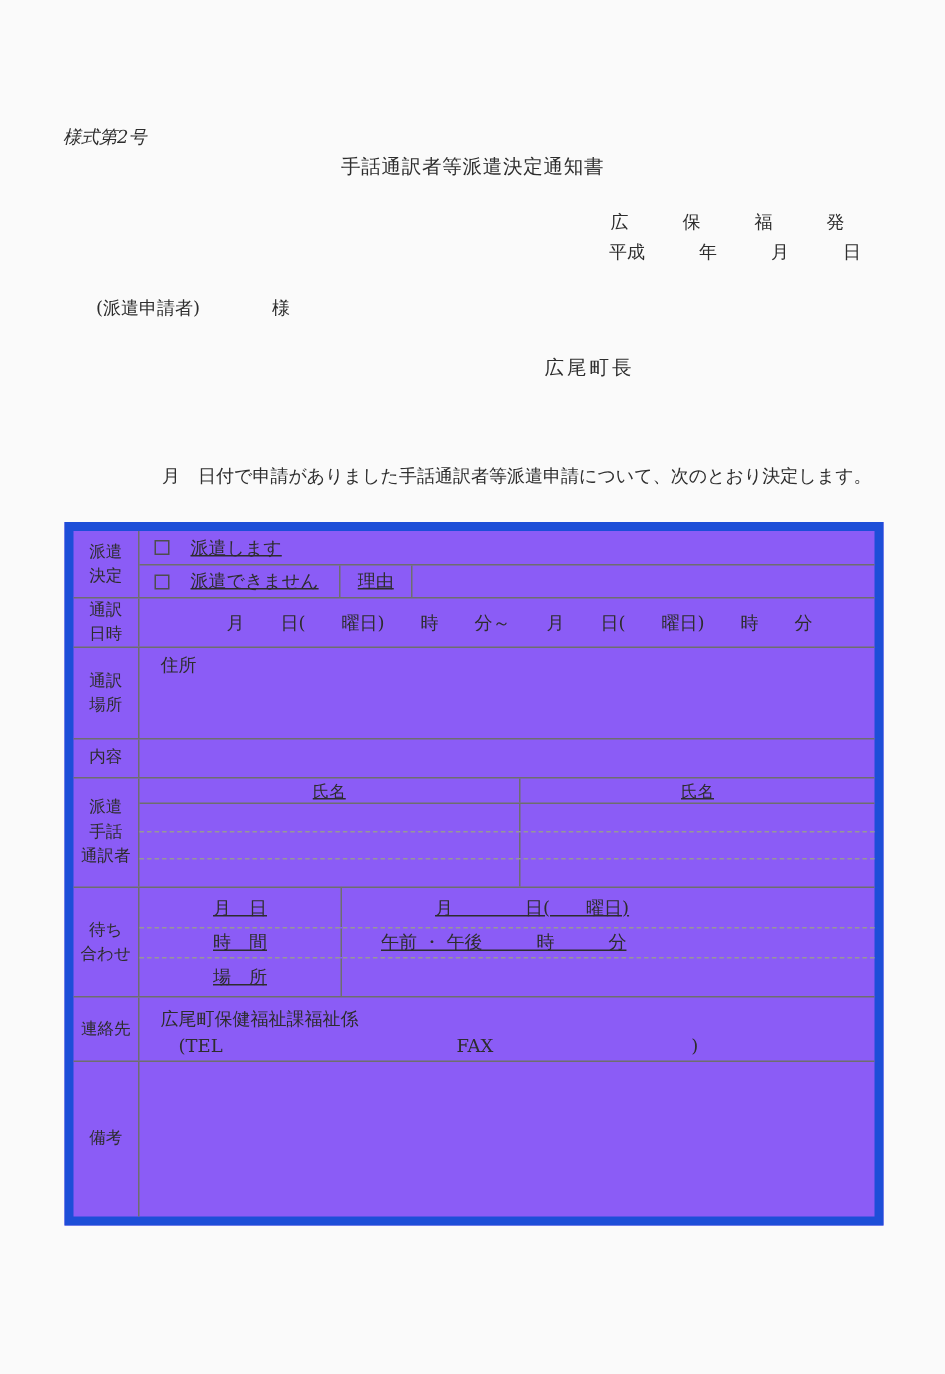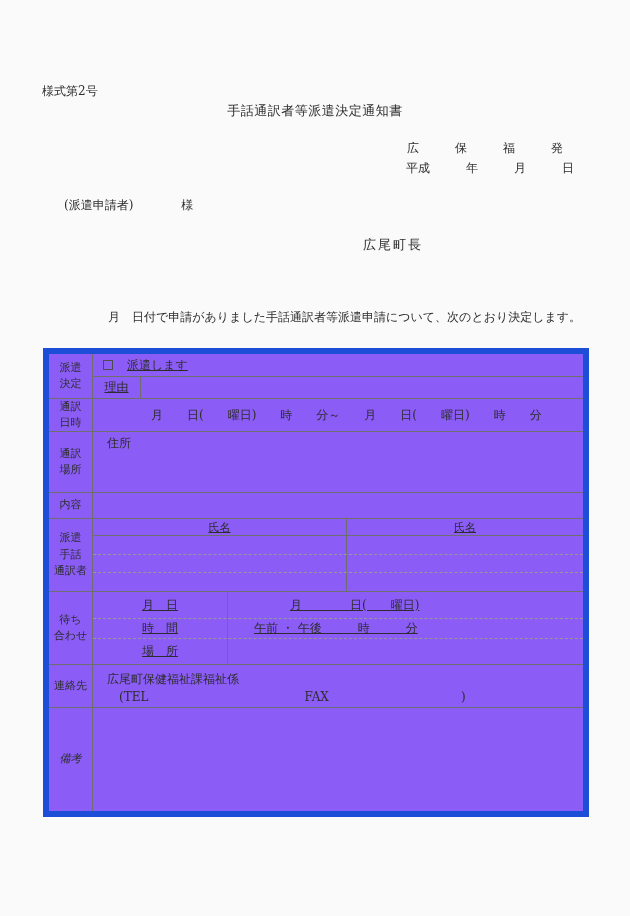--- a/index.html
+++ b/index.html
@@ -7,37 +7,37 @@
   .page {
     position:relative;
     width:630px; height:916px;
     background:#fafafa;
     color:#2d2d2d;
     font-family:"DejaVu Serif","Liberation Serif",serif;
     font-size:12px;
     overflow:hidden;
   }
   .abs { position:absolute; white-space:pre; }
-  .form-no   { left:42px;  top:83px; }
+  .form-no   { left:42px;  top:83px;font-style:italic; }
   .doc-title { left:0; right:0; top:102px; text-align:center; font-size:13px; letter-spacing:.5px; }
   .issuer-ref{ left:407px; top:140px; }
   .date-line { left:406px; top:160px; }
   .addressee { left:64px;  top:197px; }
   .sender    { left:328px; top:236px; font-size:13px; letter-spacing:2px;margin-left:35px; }
   .intro     { left:108px; top:309px; }
 
   
   .ftable {
     position:absolute; left:43px; top:348px; width:546px;
     border:6px solid #1d4ed8;
     display:flex; flex-direction:column;
     background:#8b5cf6;
   }
   .trow { display:flex; border-bottom:1px solid #6e6e6e; }
-  .trow:last-child { border-bottom:none;font-style:italic; }
+  .trow:last-child { border-bottom:none; }
   .tlabel {
     width:44px; flex:0 0 44px;
     border-right:1px solid #6e6e6e;
     display:flex; align-items:center; justify-content:center;
     text-align:center; white-space:pre-line;
     font-size:11px; line-height:1.5;
   }
   .tcontent { flex:1; min-width:0; }
   .col { display:flex; flex-direction:column;text-decoration:underline; }
 
@@ -98,20 +98,24 @@
 
     <div class="trow" style="height:45px">
       <div class="tlabel">派遣
 決定</div>
       <div class="tcontent col">
         <div class="sub-yes">
           <span class="checkbox"></span>
           <span>派遣します</span>
         </div>
         <div class="sub-no">
+          <div class="cell-no">
+            <span class="checkbox"></span>
+            <span>派遣できません</span>
+          </div>
           <div class="cell-reason">理由</div>
           <div class="cell-reason-field"></div>
         </div>
       </div>
     </div>
 
     <div class="trow" style="height:33px">
       <div class="tlabel">通訳
 日時</div>
       <div class="tcontent dt-cell">月　　日(　　曜日)　　時　　分～　　月　　日(　　曜日)　　時　　分</div>

